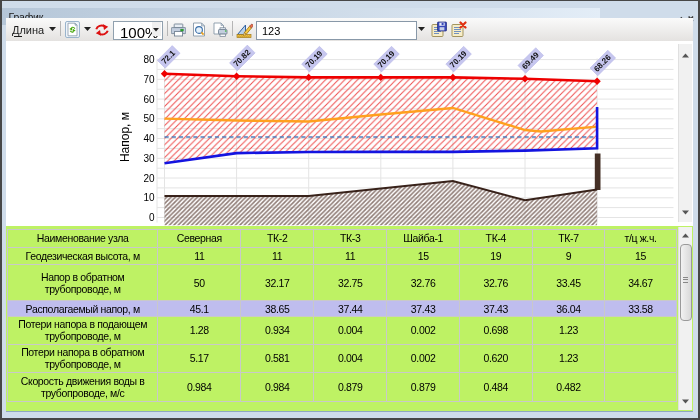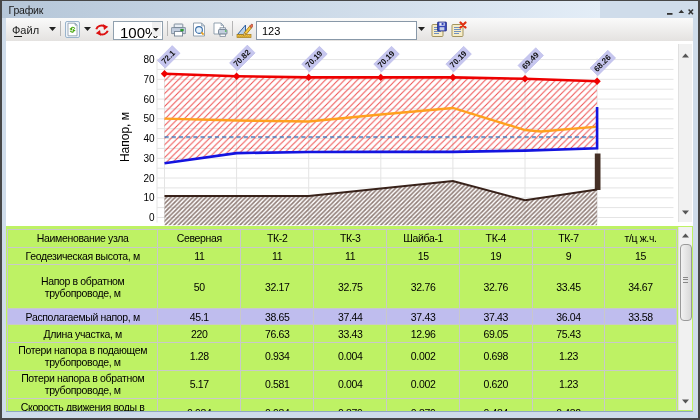--- a/index.html
+++ b/index.html
@@ -1,16 +1,16 @@
 <!DOCTYPE html>
 <html><head><meta charset="utf-8"><style>
 html,body{margin:0;padding:0}
 body{width:700px;height:420px;position:relative;font-family:"Liberation Sans",sans-serif;background:#474747;overflow:hidden}
 #frame{position:absolute;left:2px;top:1px;width:696px;height:417px;background:#cfdcea}
-#title{position:absolute;left:2px;top:1px;width:598px;height:16.5px;background:linear-gradient(to right,#b5c6d8,#e3edf7);color:#1a1a1a;font-size:11px}
+#title{position:absolute;left:2px;top:8px;width:598px;height:16.5px;background:linear-gradient(to right,#b5c6d8,#e3edf7);color:#1a1a1a;font-size:11px}
 #title span{position:absolute;left:6.5px;top:2.5px;font-size:10.5px;letter-spacing:-0.2px}
 #toolbar{position:absolute;left:6px;top:17.5px;width:687px;height:23px;background:linear-gradient(#fafafa,#e4e2e0);border-bottom:1px solid #a8a8a8}
 .sep{position:absolute;top:3.5px;width:1px;height:15px;background:#b5b5b5}
 #chart{position:absolute;left:6px;top:41px;width:687px;height:185px;background:#fff}
 #tablewrap{position:absolute;left:6px;top:226px;width:687px;height:185px;background:#bef264;border-bottom:1px solid #8fa8c0;overflow:hidden}
 table{border-collapse:collapse;table-layout:fixed;position:absolute;left:1px;top:3px;font-size:10.5px;letter-spacing:-0.35px;color:#000}
 td{border:1px solid #c9c9c9;text-align:center;vertical-align:middle;padding:0;line-height:12px;overflow:hidden}
 td.hl{background:#bfbdee}
 .sb{position:absolute;background:#f1f1f1;border-left:1px solid #e0e0e0}
 .arr{position:absolute;left:3px}
@@ -20,21 +20,21 @@
 <div id="frame"></div>
 <div id="title">
     <span>График</span>
  <svg width="32" height="16" style="position:absolute;left:661px;top:0">
       <rect x="4" y="12" width="5.5" height="1.8" fill="#333"></rect>
       <path d="M15.5 12 L18.3 8.8 L21.1 12 Z" fill="#333"></path>
       <path d="M25.6 8.6 L30 13.2 M30 8.6 L25.6 13.2" stroke="#333" stroke-width="1.5"></path>
     </svg>
 </div>
 <div id="toolbar">
- <div style="position:absolute;left:6px;top:6px;font-size:11px;color:#1a1a1a">Файл</div>
+ <div style="position:absolute;left:6px;top:6px;font-size:11px;color:#1a1a1a">Длина</div>
  <div style="position:absolute;left:8px;top:18.5px;width:8px;height:1px;background:#1a1a1a"></div>
  <svg width="8" height="5" style="position:absolute;left:43px;top:9px">
       <path d="M0 0 L7 0 L3.5 4 Z" fill="#222"></path>
     </svg>
  <div class="sep" style="left:53.5px"></div>
     <div class="sep" style="left:160.5px"></div>
     <div class="sep" style="left:225.5px"></div>
  <svg width="15" height="17" viewBox="0 0 15 17" style="position:absolute;left:58.5px;top:3px">
       <rect x="0.5" y="0.5" width="14" height="16" rx="1.5" fill="#eef4fa" stroke="#9ab4cc"></rect>
       <path d="M3 2.2h7l2 2v10.6h-9z" fill="#fff" stroke="#8898a8" stroke-width="0.8"></path>
@@ -236,50 +236,40 @@
         <tr style="height:17.5px">
           <td>Геодезическая высота, м</td>
           <td>11</td>
           <td>11</td>
           <td>11</td>
           <td>15</td>
           <td>19</td>
           <td>9</td>
           <td>15</td>
         </tr>
-        <tr style="height:44px">
+        <tr style="height:36px">
           <td>Напор в обратном<br>трубопроводе, м</td>
           <td>50</td>
           <td>32.17</td>
           <td>32.75</td>
           <td>32.76</td>
           <td>32.76</td>
           <td>33.45</td>
           <td>34.67</td>
         </tr>
         <tr style="height:16px">
           <td class="hl">Располагаемый напор, м</td>
           <td class="hl">45.1</td>
           <td class="hl">38.65</td>
           <td class="hl">37.44</td>
           <td class="hl">37.43</td>
           <td class="hl">37.43</td>
           <td class="hl">36.04</td>
           <td class="hl">33.58</td>
         </tr>
-        <tr style="height:18px">
-          <td>Длина участка, м</td>
-          <td>220</td>
-          <td>76.63</td>
-          <td>33.43</td>
-          <td>12.96</td>
-          <td>69.05</td>
-          <td>75.43</td>
-          <td></td>
-        </tr>
         <tr style="height:27.5px">
           <td>Потери напора в подающем<br>трубопроводе, м</td>
           <td>1.28</td>
           <td>0.934</td>
           <td>0.004</td>
           <td>0.002</td>
           <td>0.698</td>
           <td>1.23</td>
           <td></td>
         </tr>

